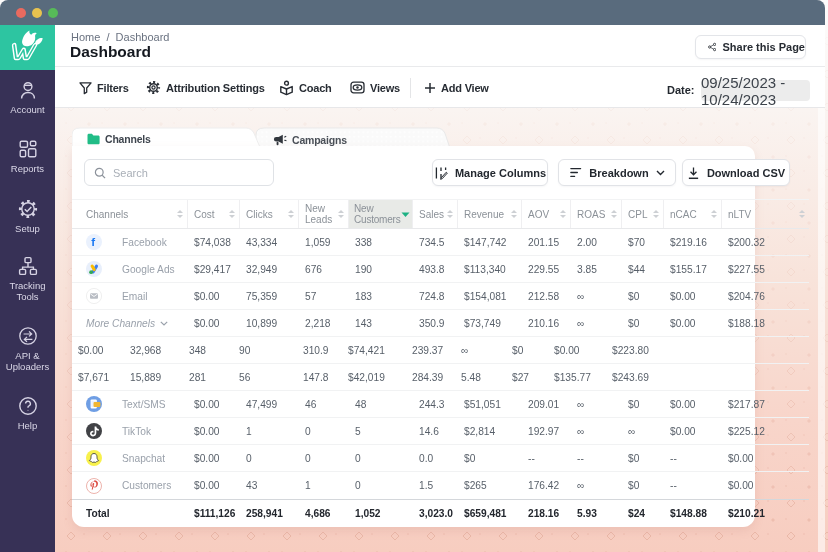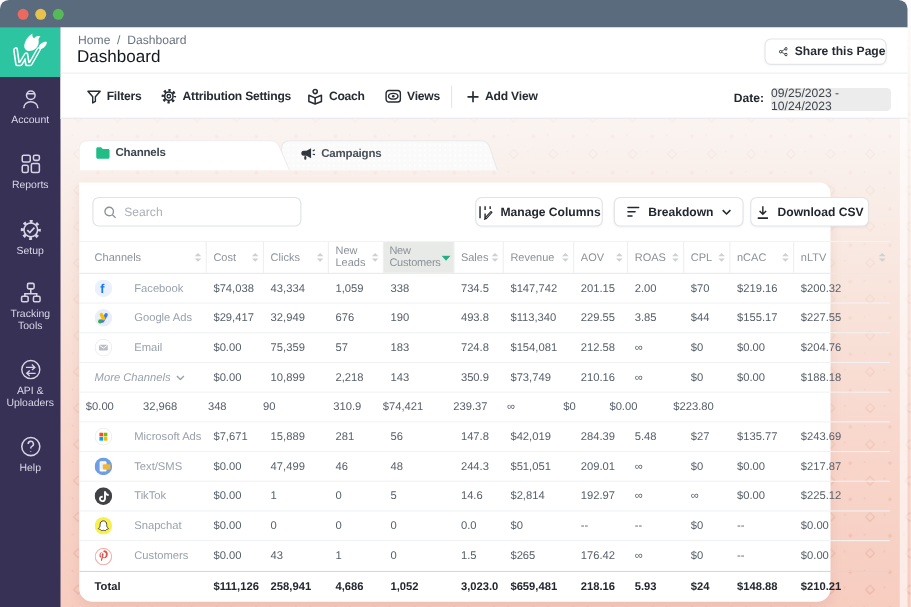--- a/index.html
+++ b/index.html
@@ -11,26 +11,26 @@
 .sidebar{position:absolute;left:0;top:25px;width:55px;height:527px;background:#373156}
 .logo{position:absolute;left:0;top:25px;width:55px;height:45px;background:#2dc5a1}
 .snav{position:absolute;width:55px;text-align:center;color:#dbd8e8;font-size:9.5px;line-height:11px}
 .snav svg{display:block;margin:0 auto 3px}
 .pagehead{position:absolute;left:55px;top:25px;width:770px;height:42px;background:#fff;border-bottom:1px solid #e9eaec}
 .toolbar{position:absolute;left:55px;top:67px;width:770px;height:41px;background:#fff;border-bottom:1px solid #e7e7e9}
 .tbi{position:absolute;top:67px;height:41px;display:flex;align-items:center;gap:5px;font-size:11px;font-weight:700;color:#272c33;letter-spacing:-0.2px}
 .scrollbar{position:absolute;left:818px;top:108px;width:7px;height:444px;background:rgba(255,255,255,.6)}
 
 .crumb{position:absolute;left:71px;top:31px;font-size:11px;color:#6a7280}
-.title{position:absolute;left:70px;top:43px;font-size:15.5px;font-weight:400;color:#14181f}
+.title{position:absolute;left:70px;top:43px;font-size:15.5px;font-weight:700;color:#14181f}
 .sharebtn{position:absolute;left:695px;top:35px;width:111px;height:24px;white-space:nowrap;background:#fff;border:1px solid #e3e5e9;border-radius:6px;display:flex;align-items:center;justify-content:center;gap:6px;padding-left:12px;font-size:11px;font-weight:700;color:#272c33;box-shadow:0 1px 2px rgba(20,20,40,.04)}
-.datebox{position:absolute;left:701px;top:80px;width:109px;height:21px;background:#ececec;border-radius:4px;font-size:11px;color:#3d434b;display:flex;align-items:center;justify-content:center}
+.datebox{position:absolute;left:701px;top:80px;width:109px;height:21px;background:#ececec;border-radius:4px;font-size:15px;color:#3d434b;display:flex;align-items:center;justify-content:center}
 .tablabel{position:absolute;display:flex;align-items:center;gap:5px;font-size:10.5px;font-weight:700;color:#3e454e;letter-spacing:-0.2px}
 
-.card{position:absolute;left:72px;top:166px;width:683px;height:381px;background:#fff;border-radius:0 10px 12px 12px;box-shadow:0 4px 10px rgba(170,100,90,.13)}
+.card{position:absolute;left:72px;top:146px;width:683px;height:381px;background:#fff;border-radius:0 10px 12px 12px;box-shadow:0 4px 10px rgba(170,100,90,.13)}
 .search{position:absolute;left:12px;top:13px;width:190px;height:27px;border:1px solid #dfe2e6;border-radius:6px;display:flex;align-items:center;gap:7px;padding-left:9px;font-size:11px;color:#a9afb7;background:#fff}
 .cbtn{position:absolute;top:13px;height:27px;background:#fff;border:1px solid #e1e3e7;border-radius:6px;display:flex;align-items:center;justify-content:center;gap:7px;font-size:11px;font-weight:700;color:#23282f;box-shadow:0 1px 2px rgba(20,20,40,.04)}
 
 .thead{position:absolute;left:0;top:53px;width:737px;height:30px;display:flex;border-top:1px solid #f2f3f4;border-bottom:1px solid #e8e9eb;font-size:10px;color:#8b9198}
 .thead .c{border-right:1px solid #efeff1}
 .thead .c:last-child{border-right:none}
 .trow{position:absolute;left:0;width:737px;height:27px;display:flex;border-bottom:1px solid #f1f2f3;font-size:10.2px;color:#575f69}
 .c{position:relative;display:flex;align-items:center;padding-left:6px;overflow:hidden;flex:none}
 .c0{width:116px;padding-left:14px}.c1{width:52px}.c2{width:59px}.c3{width:50px}.c4{width:64px}.c5{width:45px}.c6{width:64px}.c7{width:49px}.c8{width:51px}.c9{width:42px}.c10{width:58px}.c11{width:87px}
 .chan{color:#9aa1ab;padding-left:20px}
@@ -341,30 +341,20 @@
       <div class="c c4">90</div>
       <div class="c c5">310.9</div>
       <div class="c c6">$74,421</div>
       <div class="c c7">239.37</div>
       <div class="c c8">∞</div>
       <div class="c c9">$0</div>
       <div class="c c10">$0.00</div>
       <div class="c c11">$223.80</div>
     </div>
 <div class="trow" style="top:218px">
-      <div class="c c0">
-        <svg class="rowic" viewBox="0 0 16 16">
-          <circle cx="8" cy="8" r="7.6" fill="#fff" stroke="#ebebeb" stroke-width="0.8"></circle>
-          <rect x="4.4" y="4.4" width="3.3" height="3.3" fill="#f25022"></rect>
-          <rect x="8.3" y="4.4" width="3.3" height="3.3" fill="#7fba00"></rect>
-          <rect x="4.4" y="8.3" width="3.3" height="3.3" fill="#00a4ef"></rect>
-          <rect x="8.3" y="8.3" width="3.3" height="3.3" fill="#ffb900"></rect>
-        </svg>
-        <span class="chan">Microsoft Ads</span>
-      </div>
       <div class="c c1">$7,671</div>
       <div class="c c2">15,889</div>
       <div class="c c3">281</div>
       <div class="c c4">56</div>
       <div class="c c5">147.8</div>
       <div class="c c6">$42,019</div>
       <div class="c c7">284.39</div>
       <div class="c c8">5.48</div>
       <div class="c c9">$27</div>
       <div class="c c10">$135.77</div>

